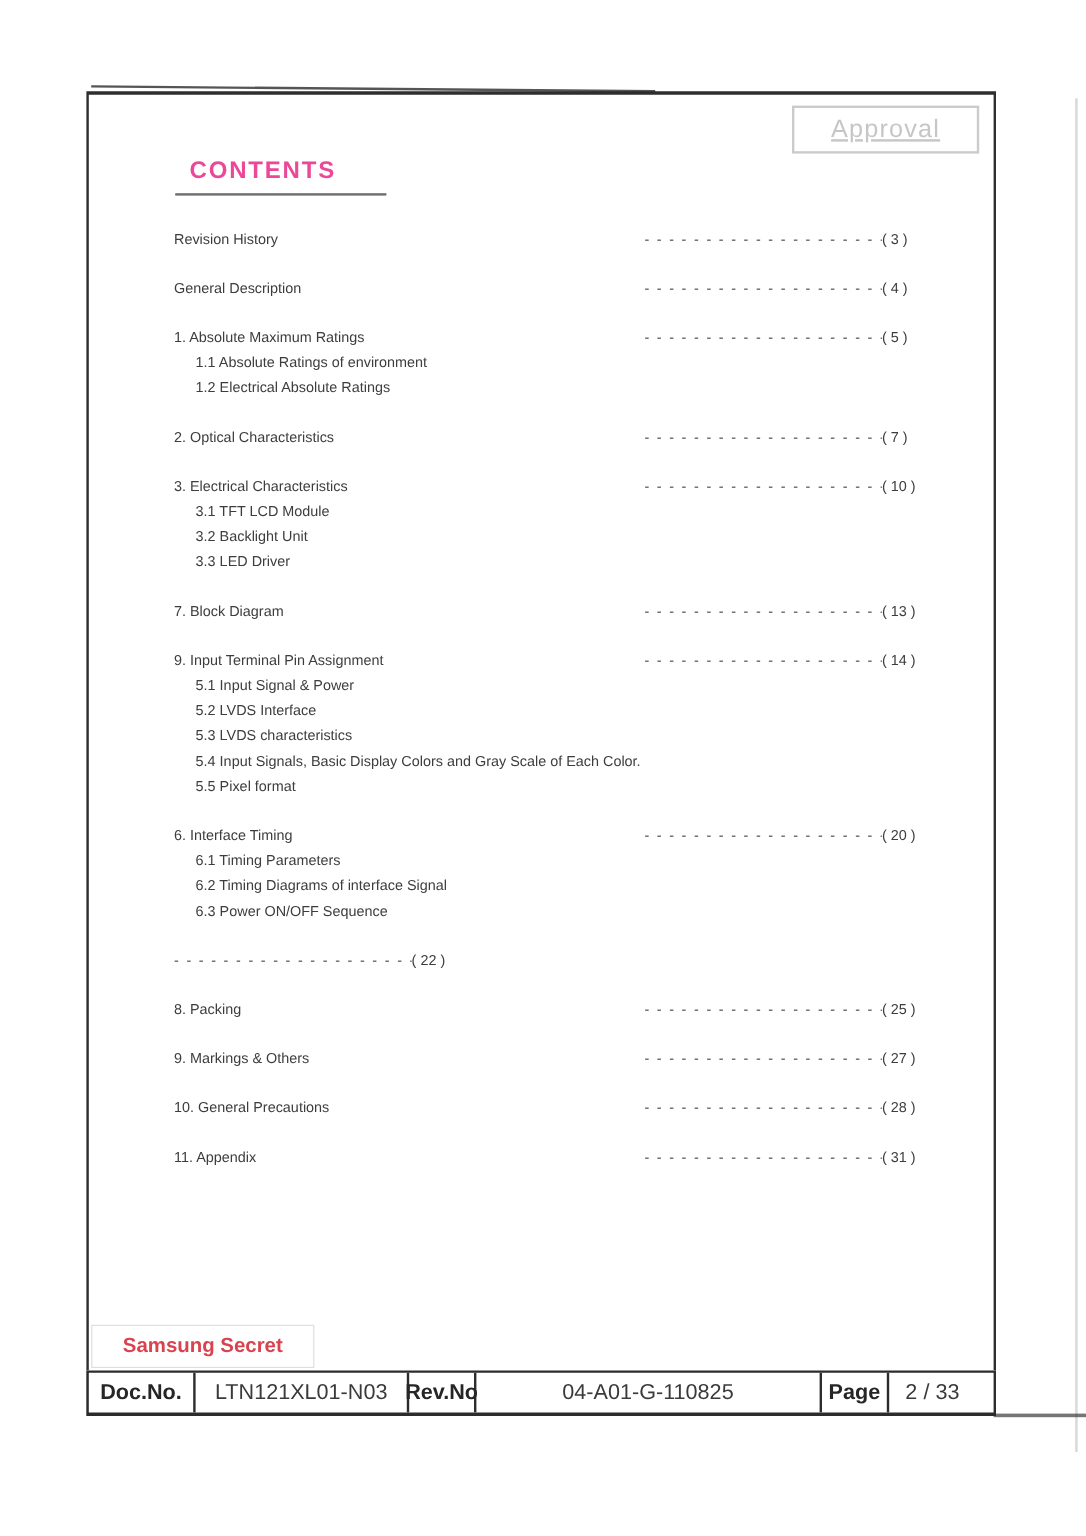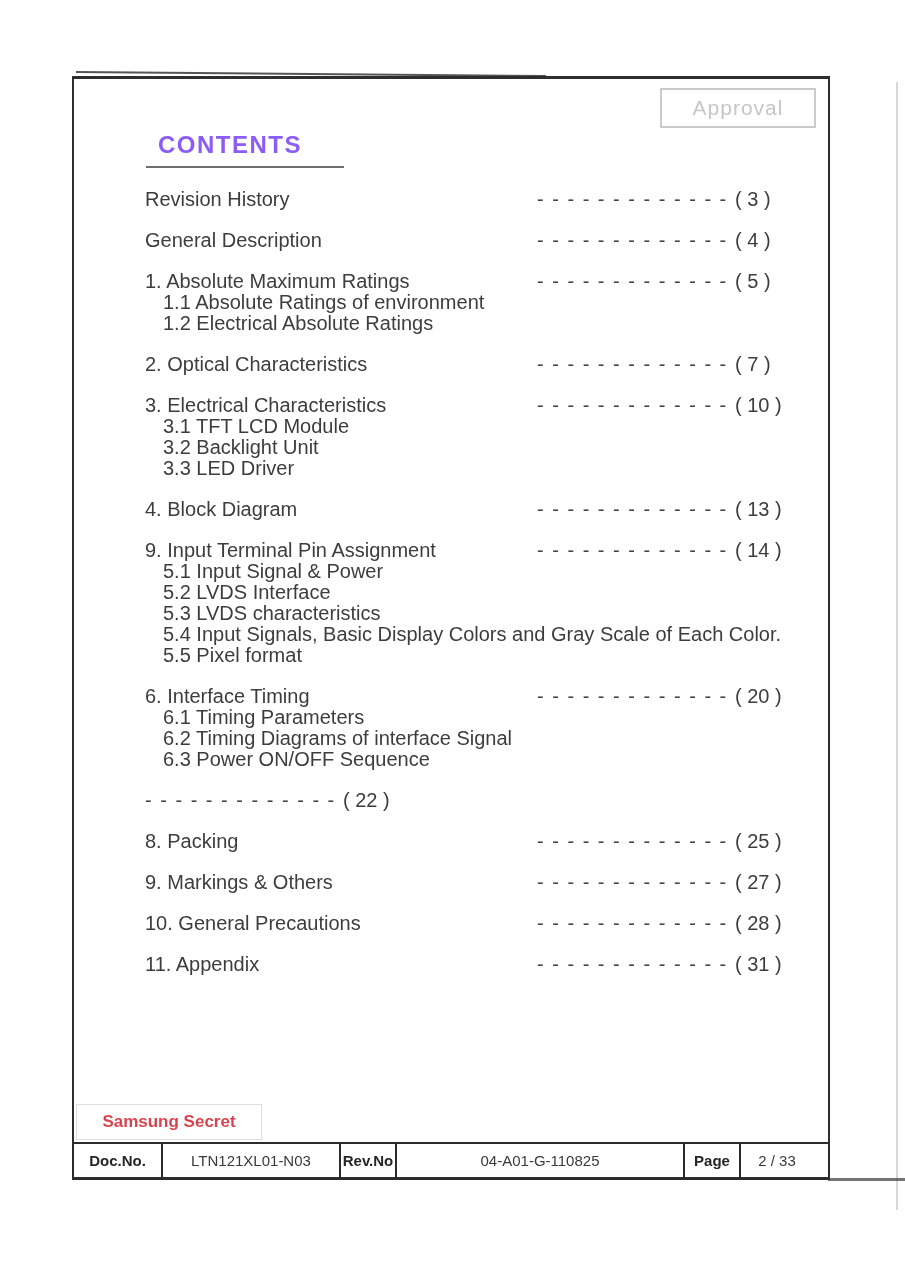--- a/index.html
+++ b/index.html
@@ -19,51 +19,51 @@
     position:absolute;left:76px;top:71px;width:470px;height:2px;background:#2a2a2a;
     transform:rotate(0.5deg);transform-origin:left center;opacity:.8;
   }
   .artifact-right{position:absolute;left:896px;top:82px;width:2px;height:1128px;background:#d8d8d8;}
   .artifact-bottom{position:absolute;left:828px;top:1178px;width:77px;height:3px;background:#3a3a3a;opacity:.7;}
 
   
   .approval-box{
     position:absolute;left:660px;top:88px;width:156px;height:40px;box-sizing:border-box;
     border:2px solid #cbcbcb;display:flex;align-items:center;justify-content:center;
-    font-size:21px;color:#c6c6c6;letter-spacing:1px;background:#fff;
+    font-size:21px;color:#c6c6c6;letter-spacing:1px;background:#fff;text-decoration:underline;
   }
 
   
   .contents-heading{
     position:absolute;left:146px;top:131px;
-    font-size:24px;font-weight:bold;color:#8b5cf6;letter-spacing:1.5px;
+    font-size:20px;font-weight:bold;color:#ec4899;letter-spacing:1.5px;
     padding:0 42px 7px 12px;border-bottom:2px solid #6e6e6e;
   }
 
   
-  .toc{position:absolute;left:145px;top:189px;width:648px;font-size:20px;color:#3d3d3d;}
+  .toc{position:absolute;left:145px;top:189px;width:648px;font-size:12px;color:#3d3d3d;}
   .toc-block{margin-bottom:20px;}
   .toc-row{display:flex;line-height:21px;}
   .toc-label{flex:none;width:392px;white-space:nowrap;}
   .toc-leader{flex:none;width:198px;overflow:hidden;white-space:nowrap;letter-spacing:1.5px;color:#454545;}
   .toc-page{flex:none;white-space:nowrap;color:#3d3d3d;}
   .toc-sub{line-height:21px;padding-left:18px;white-space:nowrap;}
 
   
   .stamp{
     position:absolute;left:76px;top:1104px;width:186px;height:36px;box-sizing:border-box;
     background:#fff;border:1px solid #dedede;display:flex;align-items:center;justify-content:center;
     font-size:17px;font-weight:bold;
   }
 
   
   .footer{
     position:absolute;left:72px;top:1142px;width:758px;height:38px;box-sizing:border-box;
     border:2px solid #2c2c2c;border-bottom-width:3px;background:#fff;
-    display:flex;align-items:stretch;font-size:15px;
+    display:flex;align-items:stretch;font-size:18px;
   }
   .fcell{
     box-sizing:border-box;border-right:2px solid #2c2c2c;
     display:flex;align-items:center;justify-content:center;
     color:#3a3a3a;white-space:nowrap;
   }
   .fcell:last-child{border-right:none;}
   .fcell.bold{font-weight:bold;color:#262626;}
   .w-doclabel{width:89px;}
   .w-docval{width:178px;}
@@ -124,21 +124,21 @@
           <span class="toc-label">3. Electrical Characteristics</span>
           <span class="toc-leader">- - - - - - - - - - - - - - - - - - - - - - - - - - - - - -</span>
           <span class="toc-page">( 10 )</span>
         </div>
         <div class="toc-sub">3.1 TFT LCD Module</div>
         <div class="toc-sub">3.2 Backlight Unit</div>
         <div class="toc-sub">3.3 LED Driver</div>
       </div>
       <div class="toc-block">
         <div class="toc-row">
-          <span class="toc-label">4. Block Diagram</span>
+          <span class="toc-label">7. Block Diagram</span>
           <span class="toc-leader">- - - - - - - - - - - - - - - - - - - - - - - - - - - - - -</span>
           <span class="toc-page">( 13 )</span>
         </div>
       </div>
       <div class="toc-block">
         <div class="toc-row">
           <span class="toc-label">9. Input Terminal Pin Assignment</span>
           <span class="toc-leader">- - - - - - - - - - - - - - - - - - - - - - - - - - - - - -</span>
           <span class="toc-page">( 14 )</span>
         </div>

